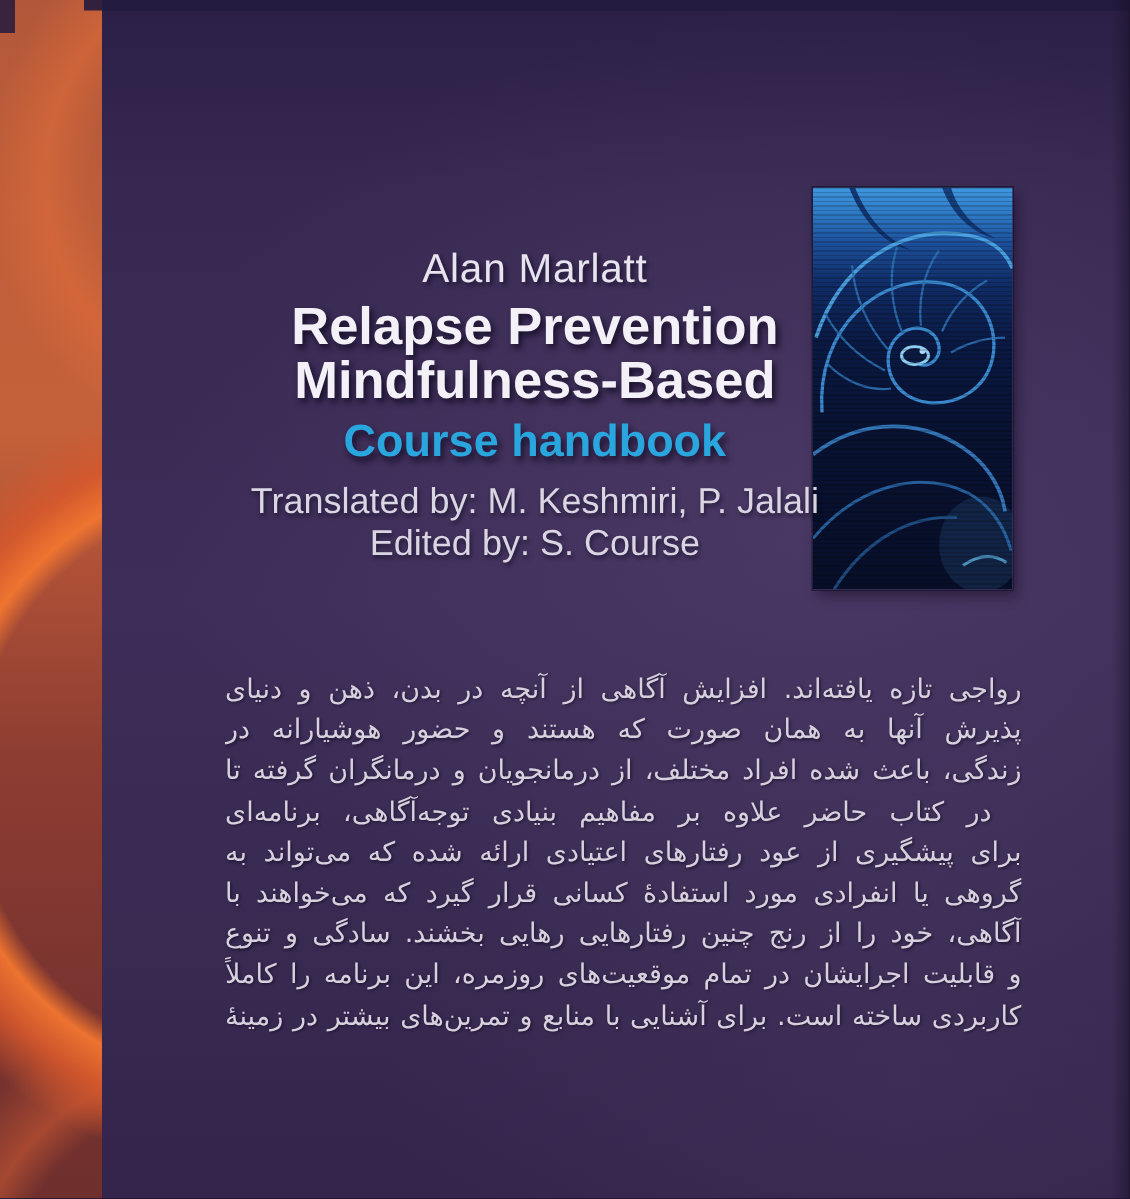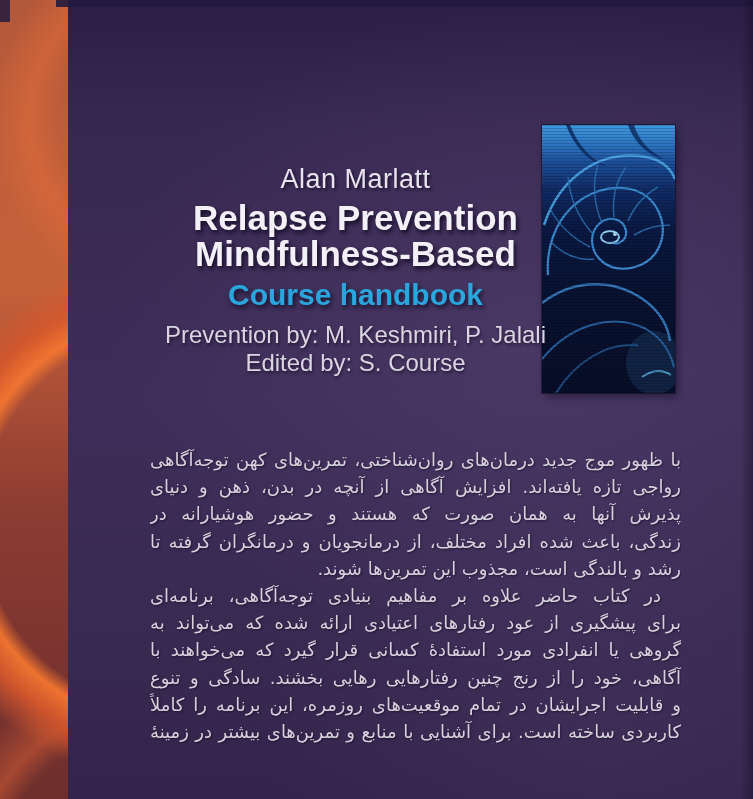--- a/index.html
+++ b/index.html
@@ -102,30 +102,28 @@
       <path d="M14,268 C34,236 64,218 96,220" fill="none" stroke="#245a96" stroke-width="2" opacity="0.8"></path>
       <path d="M100,252 C110,245 120,244 129,250" fill="none" stroke="#5aaede" stroke-width="2" opacity="0.8"></path>
     </svg>
   </div>
 
   <div class="title-block">
     <div class="author">Alan Marlatt</div>
     <div class="title">Relapse Prevention</div>
     <div class="title">Mindfulness-Based</div>
     <div class="subtitle" style="color:#2aa6de;">Course handbook</div>
-    <div class="credit first">Prevention by: M. Keshmiri, P. Jalali</div>
+    <div class="credit first">Translated by: M. Keshmiri, P. Jalali</div>
     <div class="credit">Edited by: S. Course</div>
   </div>
 
   <div class="blurb">
-    <div class="pline">با ظهور موج جدید درمان‌های روان‌شناختی، تمرین‌های کهن توجه‌آگاهی</div>
     <div class="pline">رواجی تازه یافته‌اند. افزایش آگاهی از آنچه در بدن، ذهن و دنیای اطراف می‌گذرد،</div>
     <div class="pline">پذیرش آنها به همان صورت که هستند و حضور هوشیارانه در لحظه‌لحظهٔ</div>
     <div class="pline">زندگی، باعث شده افراد مختلف، از درمانجویان و درمانگران گرفته تا هر که در پی</div>
-    <div class="pline p-last">رشد و بالندگی است، مجذوب این تمرین‌ها شوند.</div>
     <div class="pline p-first">در کتاب حاضر علاوه بر مفاهیم بنیادی توجه‌آگاهی، برنامه‌ای هشت‌هفته‌ای</div>
     <div class="pline">برای پیشگیری از عود رفتارهای اعتیادی ارائه شده که می‌تواند به صورت</div>
     <div class="pline">گروهی یا انفرادی مورد استفادهٔ کسانی قرار گیرد که می‌خواهند با ارتقای</div>
     <div class="pline">آگاهی، خود را از رنج چنین رفتارهایی رهایی بخشند. سادگی و تنوع تمرین‌ها</div>
     <div class="pline">و قابلیت اجرایشان در تمام موقعیت‌های روزمره، این برنامه را کاملاً مؤثر و</div>
     <div class="pline">کاربردی ساخته است. برای آشنایی با منابع و تمرین‌های بیشتر در زمینهٔ توجه‌آگاهی</div>
   </div>
 
   <div class="right-edge"></div>
 </div>

